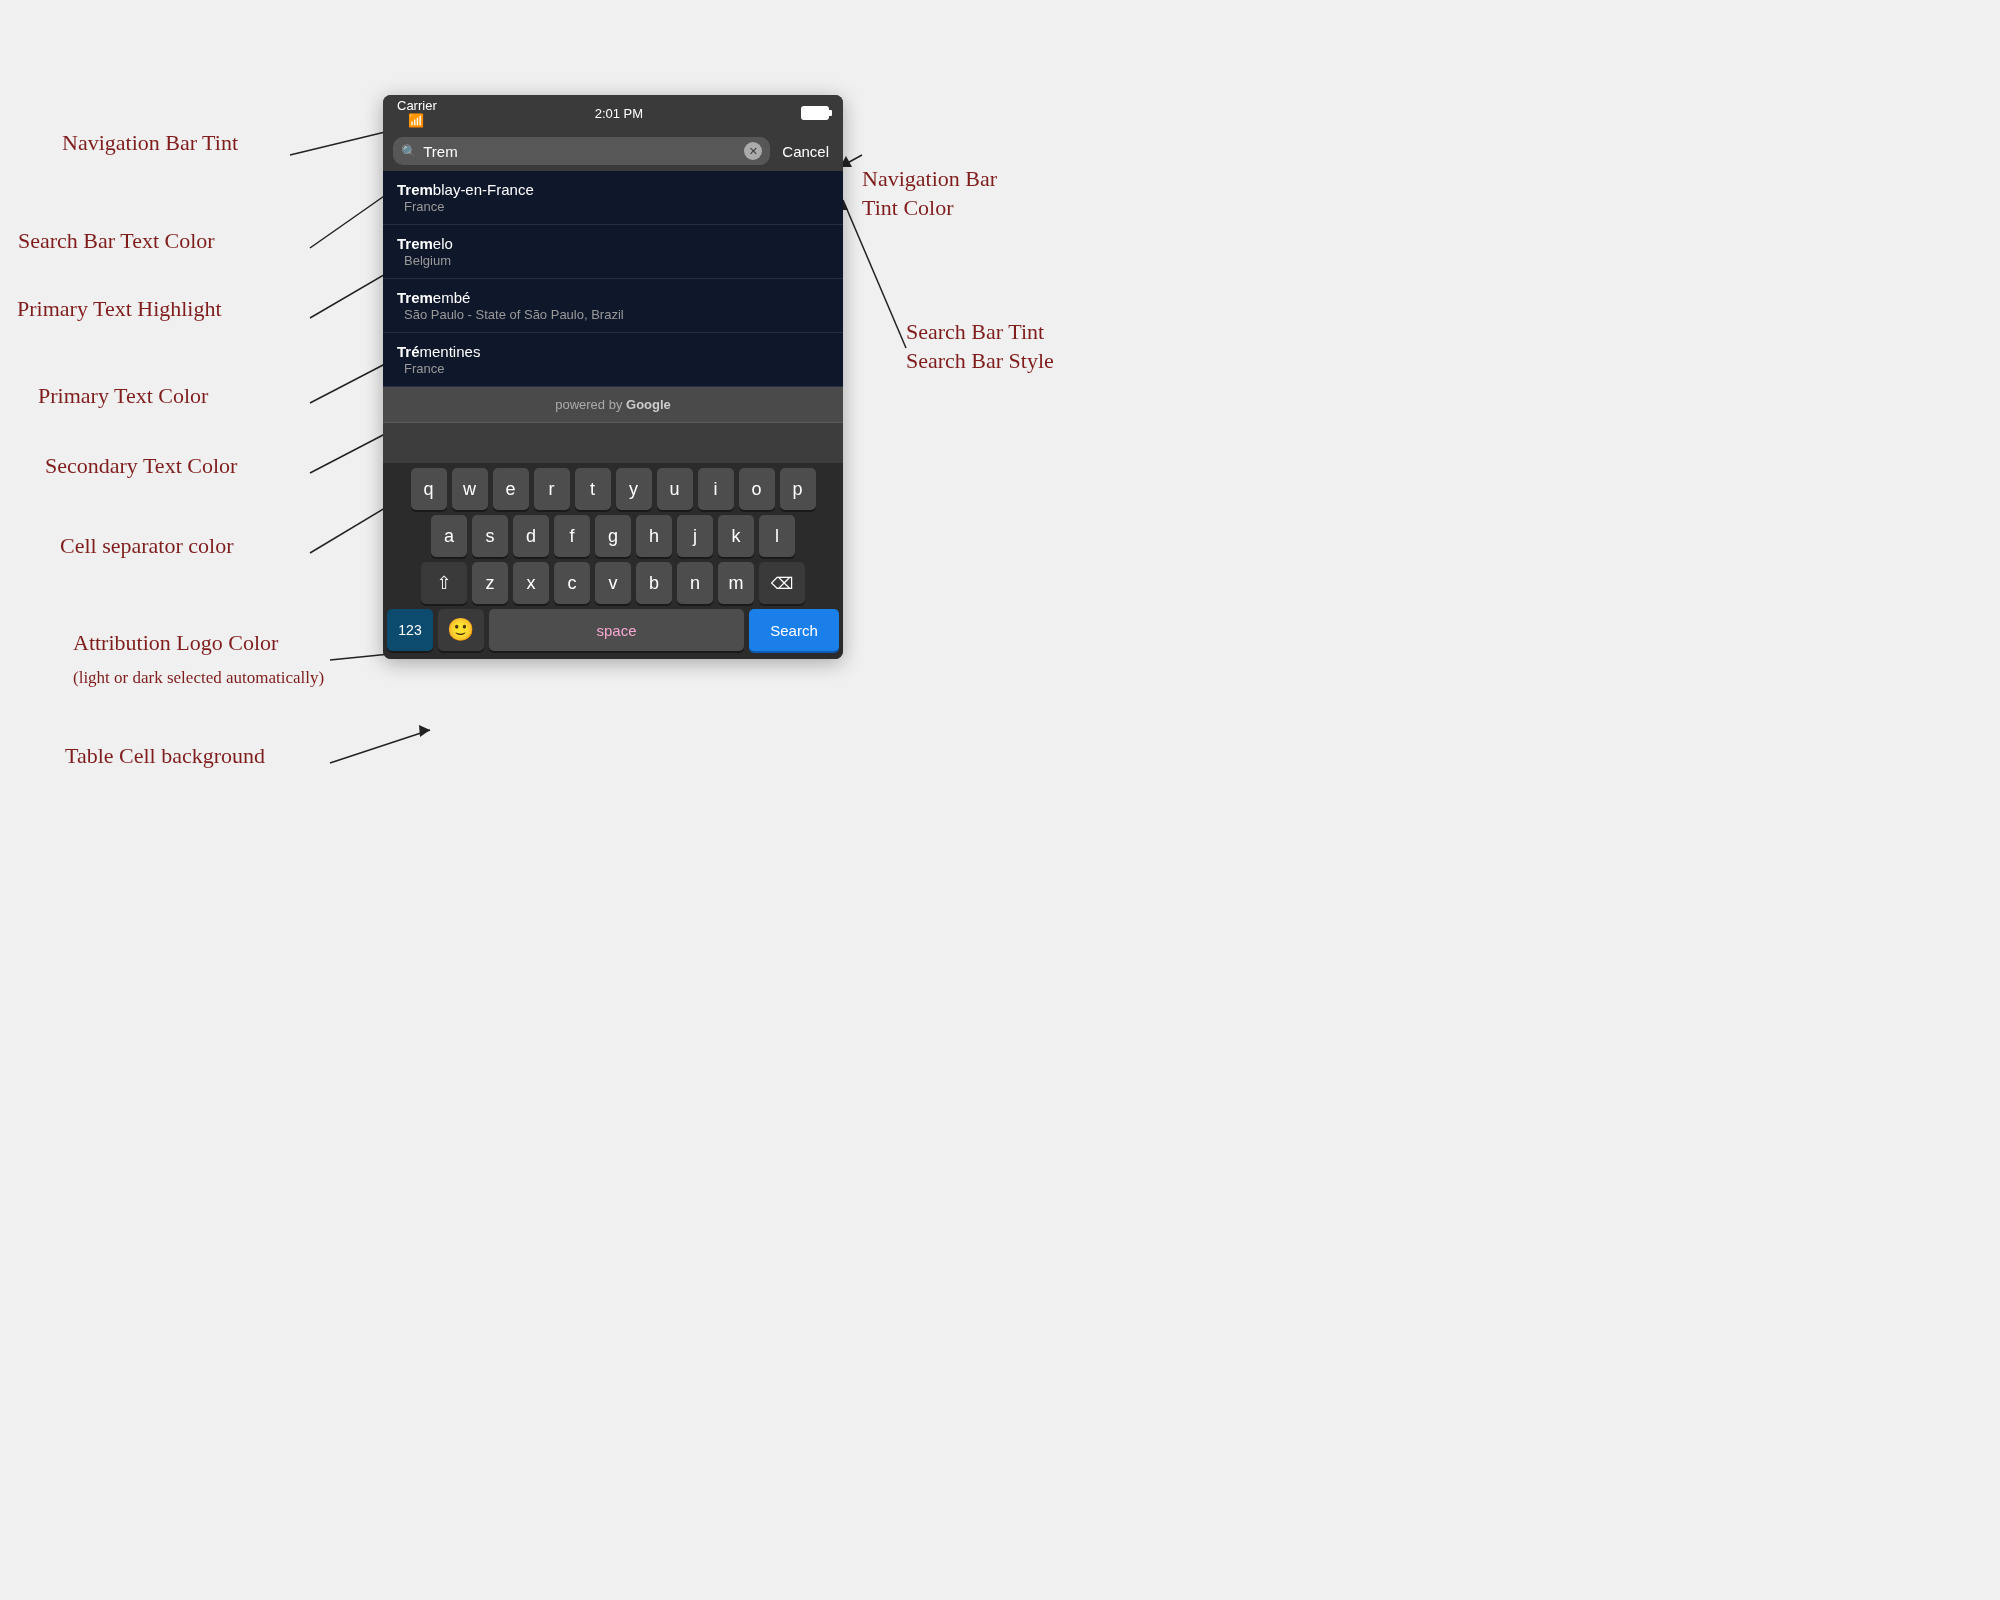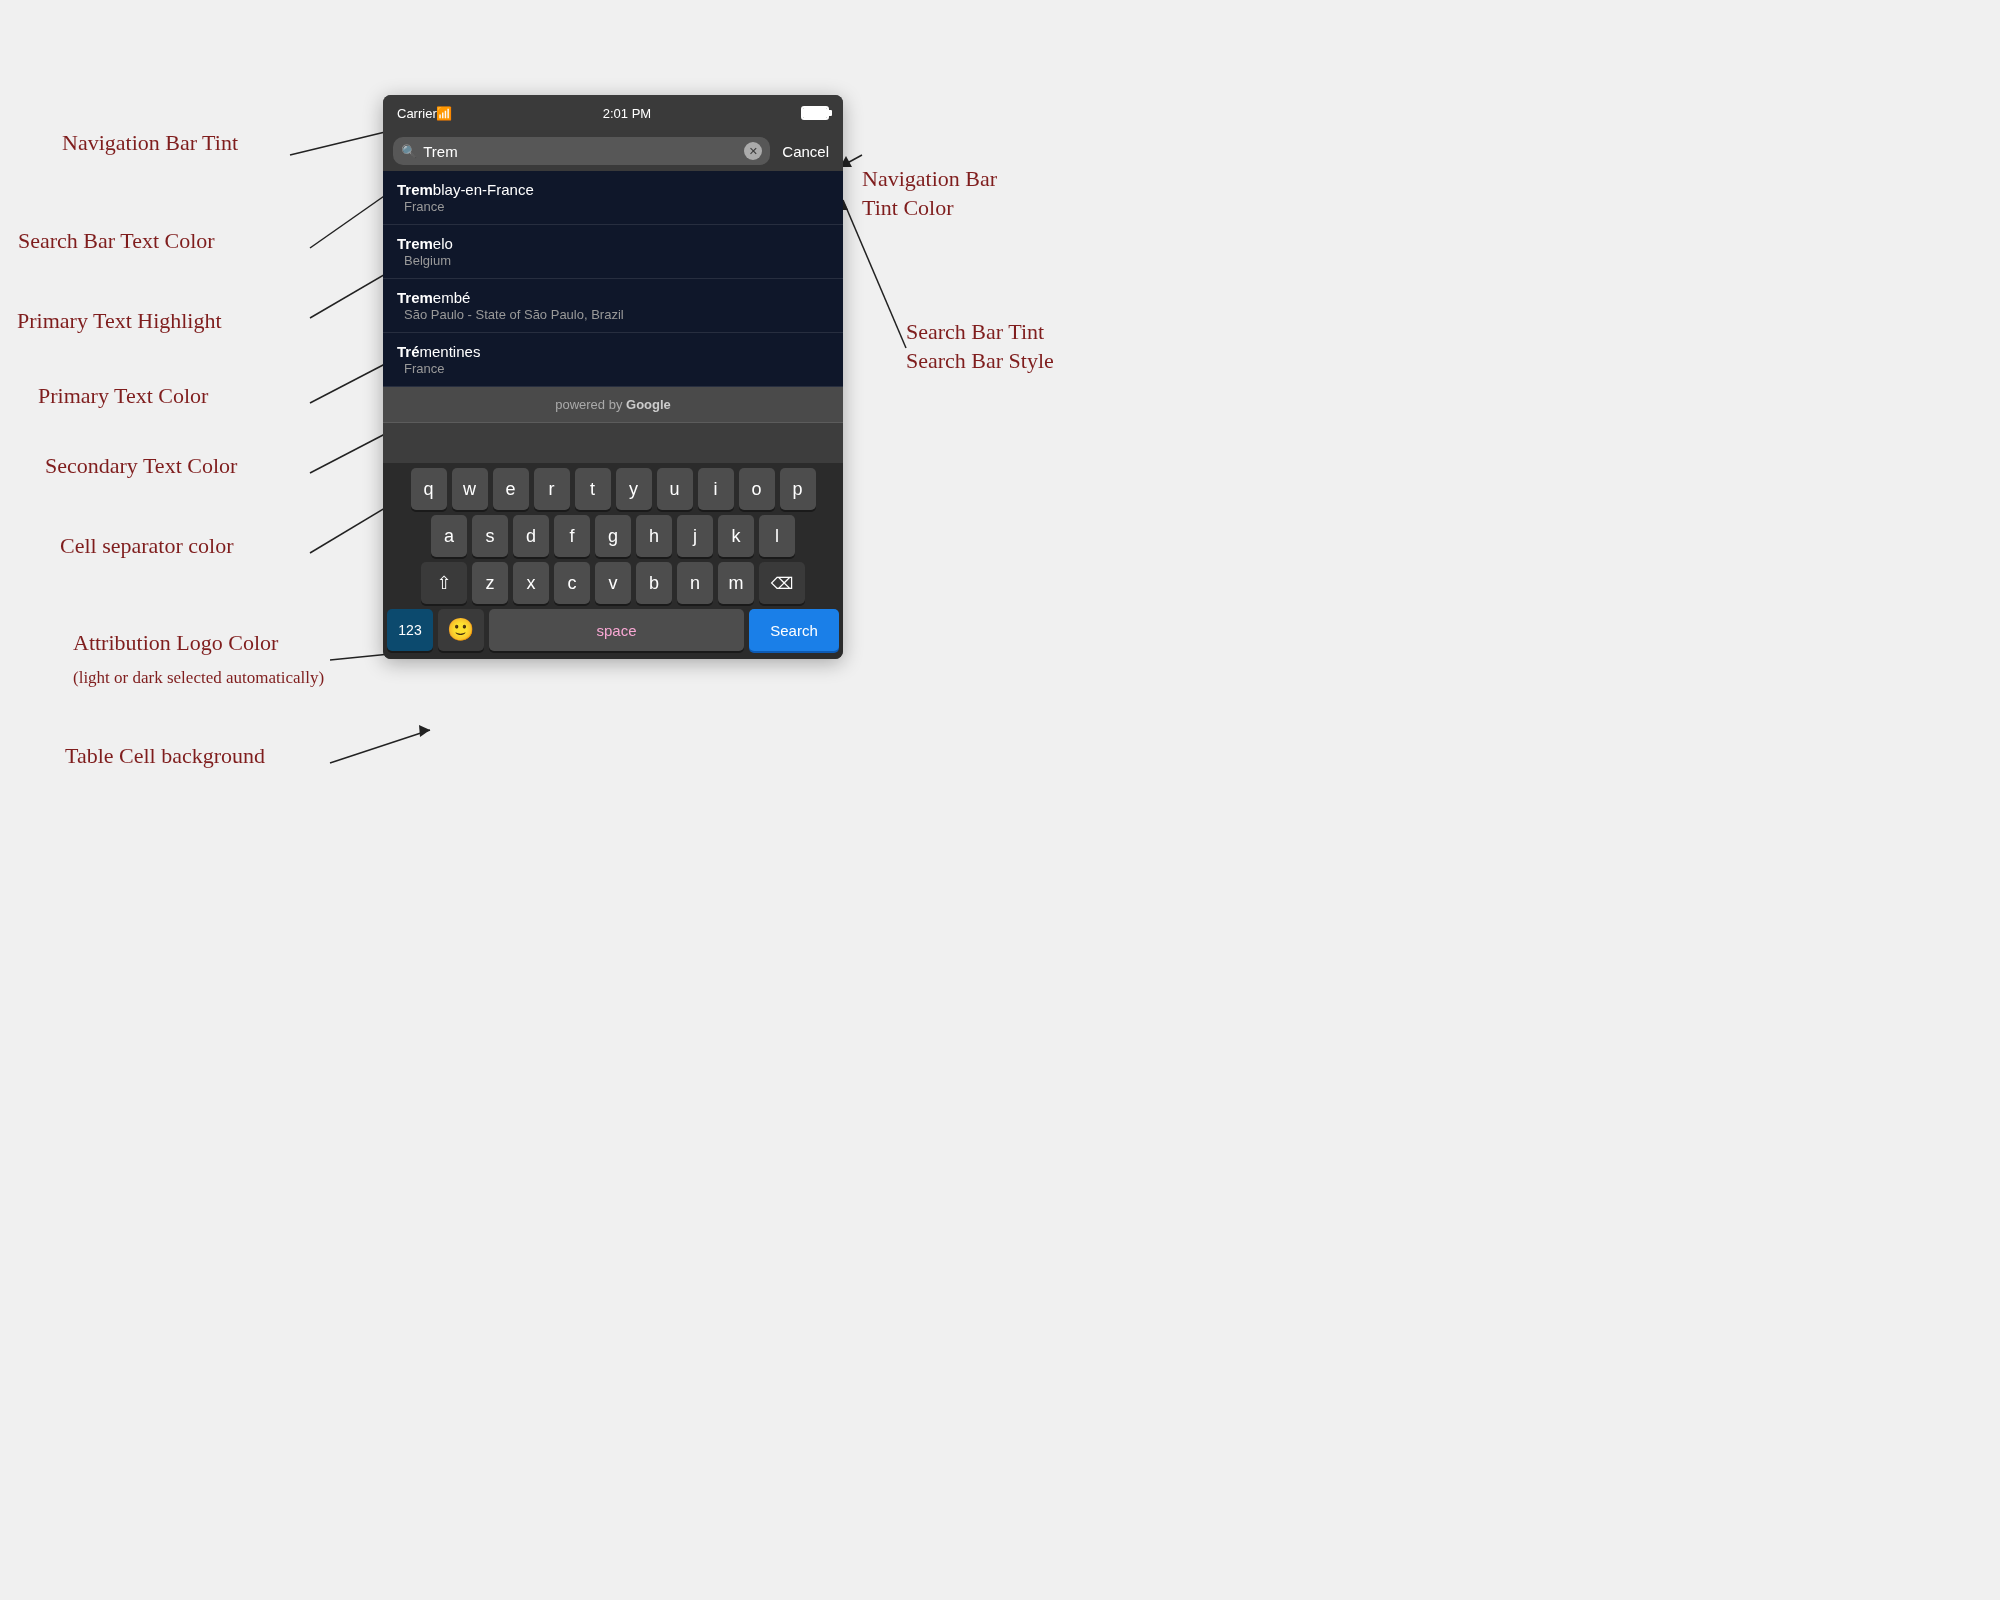--- a/index.html
+++ b/index.html
@@ -31,20 +31,21 @@
       justify-content: space-between;
       align-items: center;
       padding: 6px 14px;
       height: 36px;
     }
     .status-carrier {
       color: white;
       font-size: 13px;
       display: flex;
       align-items: center;
+      flex-direction: column;
     }
     .status-time {
       color: white;
       font-size: 13px;
       font-weight: 500;
     }
     .status-battery {
       width: 28px;
       height: 14px;
       border: 2px solid white;
@@ -308,21 +309,21 @@
 
   <line x1="862" y1="155" x2="840" y2="167" stroke="#222" stroke-width="1.5"></line>
   <polygon points="840,167 846,156 852,167" fill="#222"></polygon>
 
   <line x1="906" y1="348" x2="843" y2="200" stroke="#222" stroke-width="1.5"></line>
   <polygon points="843,200 836,210 848,210" fill="#222"></polygon>
 </svg>
 
 <div class="annotation" style="left:62px; top:130px;">Navigation Bar Tint</div>
 <div class="annotation" style="left:18px; top:228px;">Search Bar Text Color</div>
-<div class="annotation" style="left:17px; top:308px;">Primary Text Highlight</div>
+<div class="annotation" style="left:17px; top:296px;">Primary Text Highlight</div>
 <div class="annotation" style="left:38px; top:383px;">Primary Text Color</div>
 <div class="annotation" style="left:45px; top:453px;">Secondary Text Color</div>
 <div class="annotation" style="left:60px; top:533px;">Cell separator color</div>
 <div class="annotation" style="left:73px; top:630px;">Attribution Logo Color</div>
 <div class="annotation" style="left:73px; top:668px; font-size:17px;">(light or dark selected automatically)</div>
 <div class="annotation" style="left:65px; top:743px;">Table Cell background</div>
 
 <div class="annotation" style="left:862px; top:165px; line-height:1.3;">Navigation Bar<br>Tint Color</div>
 <div class="annotation" style="left:906px; top:318px; line-height:1.3;">Search Bar Tint<br>Search Bar Style</div>
 

